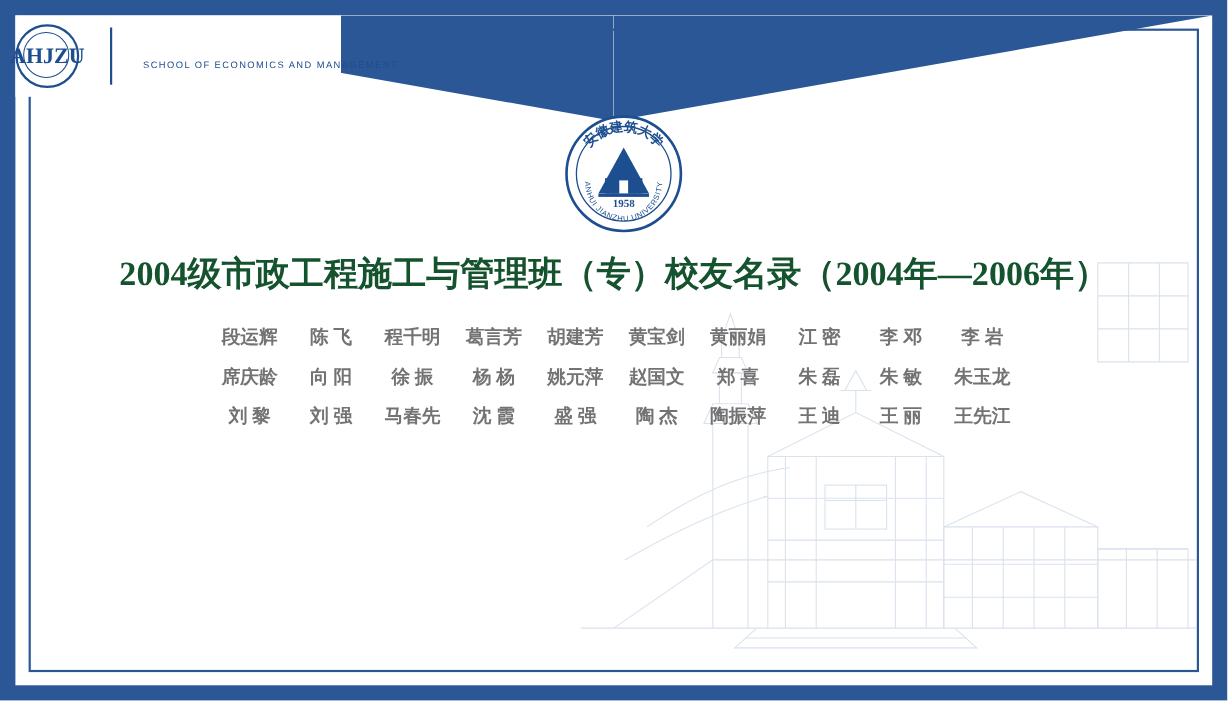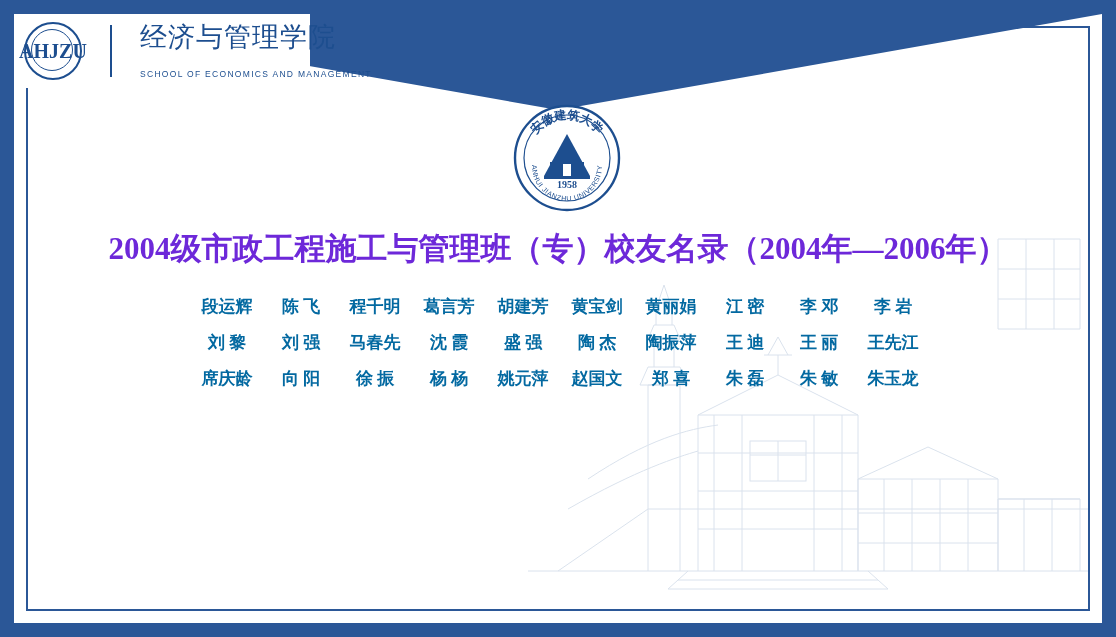--- a/index.html
+++ b/index.html
@@ -52,21 +52,20 @@
   
   .logo-plate {
     position: absolute;
     left: 14px;
     top: 14px;
     width: 296px;
     height: 74px;
     background: #ffffff;
     display: flex;
     align-items: center;
-    padding-left: 10px;
     box-sizing: border-box;
     gap: 16px;
   }
   .logo-mark {
     width: 54px; height: 54px;
     border-radius: 50%;
     border: 2px solid #1d4e8f;
     position: relative;
     flex: 0 0 auto;
     background: #fff;
@@ -124,41 +123,41 @@
   
   .slide-title {
     position: absolute;
     left: 0;
     top: 228px;
     width: 1116px;
     text-align: center;
     font-family: "Liberation Serif", serif;
     font-weight: bold;
     font-size: 31px;
-    color: #6d28d9;
+    color: #14532d;
     letter-spacing: 0px;
   }
 
   
   .names {
     position: absolute;
     left: 190px;
     top: 288px;
     width: 760px;
   }
   .name-row {
     display: flex;
     height: 36px;
     align-items: center;
   }
   .name-cell {
     font-family: "Liberation Serif", serif;
     font-weight: bold;
     font-size: 17px;
-    color: #0369a1;
+    color: #737373;
     text-align: center;
     width: 74px;
     flex: 0 0 auto;
     white-space: nowrap;
   }
 
   
   .sketch {
     position: absolute;
     right: 28px;
@@ -182,21 +181,20 @@
 
   <div class="frame-inner-line"></div>
 
   <div class="logo-plate">
     <div class="logo-mark">
       <div class="inner-ring"></div>
       <div class="glyph">AHJZU</div>
     </div>
     <div class="logo-divider"></div>
     <div>
-      <div class="logo-text-cn">经济与管理学院</div>
       <div class="logo-text-en">SCHOOL OF ECONOMICS AND MANAGEMENT</div>
     </div>
   </div>
 
   <div class="emblem">
     <svg width="122" height="108" viewBox="0 0 122 108" xmlns="http://www.w3.org/2000/svg">
       <circle cx="61" cy="54" r="52" fill="#ffffff" stroke="#1d4e8f" stroke-width="2.4"></circle>
       <circle cx="61" cy="54" r="43" fill="#ffffff" stroke="#1d4e8f" stroke-width="1.2"></circle>
 
       <path d="M61 30 L84 72 L38 72 Z" fill="#1d4e8f"></path>
@@ -269,38 +267,38 @@
       <div class="name-cell">程千明</div>
       <div class="name-cell">葛言芳</div>
       <div class="name-cell">胡建芳</div>
       <div class="name-cell">黄宝剑</div>
       <div class="name-cell">黄丽娟</div>
       <div class="name-cell">江 密</div>
       <div class="name-cell">李 邓</div>
       <div class="name-cell">李 岩</div>
     </div>
     <div class="name-row">
+      <div class="name-cell">席庆龄</div>
+      <div class="name-cell">向 阳</div>
+      <div class="name-cell">徐 振</div>
+      <div class="name-cell">杨 杨</div>
+      <div class="name-cell">姚元萍</div>
+      <div class="name-cell">赵国文</div>
+      <div class="name-cell">郑 喜</div>
+      <div class="name-cell">朱 磊</div>
+      <div class="name-cell">朱 敏</div>
+      <div class="name-cell">朱玉龙</div>
+    </div>
+    <div class="name-row">
       <div class="name-cell">刘 黎</div>
       <div class="name-cell">刘 强</div>
       <div class="name-cell">马春先</div>
       <div class="name-cell">沈 霞</div>
       <div class="name-cell">盛 强</div>
       <div class="name-cell">陶 杰</div>
       <div class="name-cell">陶振萍</div>
       <div class="name-cell">王 迪</div>
       <div class="name-cell">王 丽</div>
       <div class="name-cell">王先江</div>
     </div>
-    <div class="name-row">
-      <div class="name-cell">席庆龄</div>
-      <div class="name-cell">向 阳</div>
-      <div class="name-cell">徐 振</div>
-      <div class="name-cell">杨 杨</div>
-      <div class="name-cell">姚元萍</div>
-      <div class="name-cell">赵国文</div>
-      <div class="name-cell">郑 喜</div>
-      <div class="name-cell">朱 磊</div>
-      <div class="name-cell">朱 敏</div>
-      <div class="name-cell">朱玉龙</div>
-    </div>
   </div>
 
 </div>
 
 </body></html>

